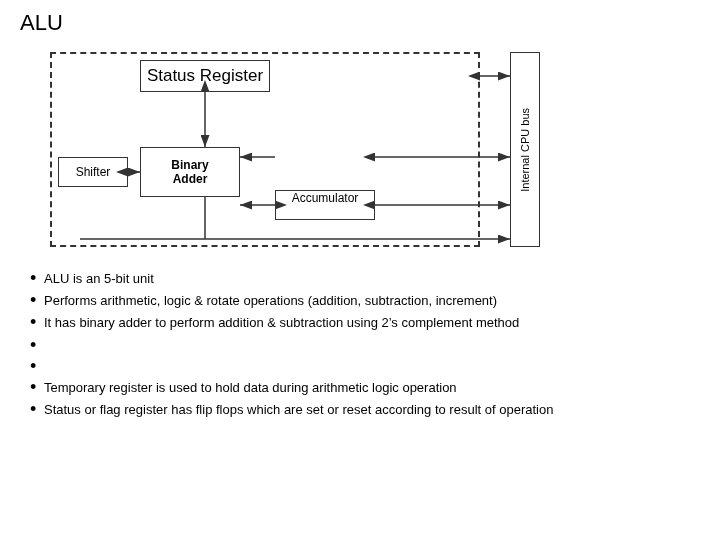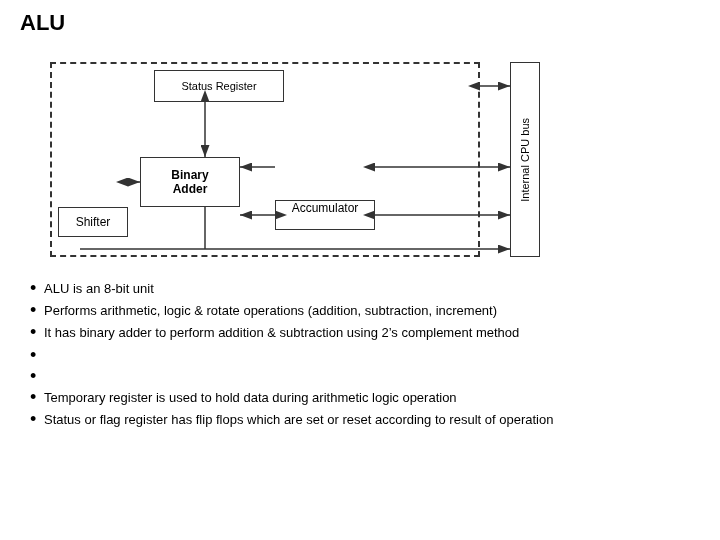--- a/index.html
+++ b/index.html
@@ -15,22 +15,22 @@
     .page-container {
       width: 720px;
       height: 540px;
       padding: 10px 20px;
       display: flex;
       flex-direction: column;
     }
 
     .title {
       font-size: 22px;
-      font-weight: bold;
-      margin-bottom: 16px;
+      font-weight: normal;
+      margin-bottom: 6px;
     }
 
     .diagram-area {
       position: relative;
       width: 520px;
       height: 220px;
       margin: 0 auto 0 0;
     }
 
     
@@ -66,23 +66,22 @@
     .status-register {
       position: absolute;
       left: 120px;
       top: 18px;
       width: 130px;
       height: 32px;
       border: 1.5px solid #333;
       display: flex;
       align-items: center;
       justify-content: center;
-      font-size: 11px;
-      background: #fff;
-      margin-left: 14px;
+      font-size: 17px;
+      background: #fff;
     }
 
     
     .binary-adder {
       position: absolute;
       left: 120px;
       top: 105px;
       width: 100px;
       height: 50px;
       border: 1.5px solid #333;
@@ -101,21 +100,20 @@
       left: 38px;
       top: 115px;
       width: 70px;
       height: 30px;
       border: 1.5px solid #333;
       display: flex;
       align-items: center;
       justify-content: center;
       font-size: 12px;
       background: #fff;
-      margin-top: 40px;
     }
 
     
     .temp-register {
       position: absolute;
       left: 255px;
       top: 95px;
       width: 100px;
       height: 40px;
       border: 1.5px solid #333;
@@ -237,21 +235,21 @@
 
       <line x1="185" y1="155" x2="185" y2="197" stroke="#333" stroke-width="1.5"></line>
 
     </svg>
 
   </div>
 
   <div class="bullets">
     <div class="bullet-item">
       <span class="bullet-dot">•</span>
-      <span>ALU is an 8-bit unit</span>
+      <span>ALU is an 5-bit unit</span>
     </div>
     <div class="bullet-item">
       <span class="bullet-dot">•</span>
       <span>Performs arithmetic, logic &amp; rotate operations (addition, subtraction, increment)</span>
     </div>
     <div class="bullet-item">
       <span class="bullet-dot">•</span>
       <span>It has binary adder to perform addition &amp; subtraction using 2’s complement method</span>
     </div>
     <div class="bullet-item">

